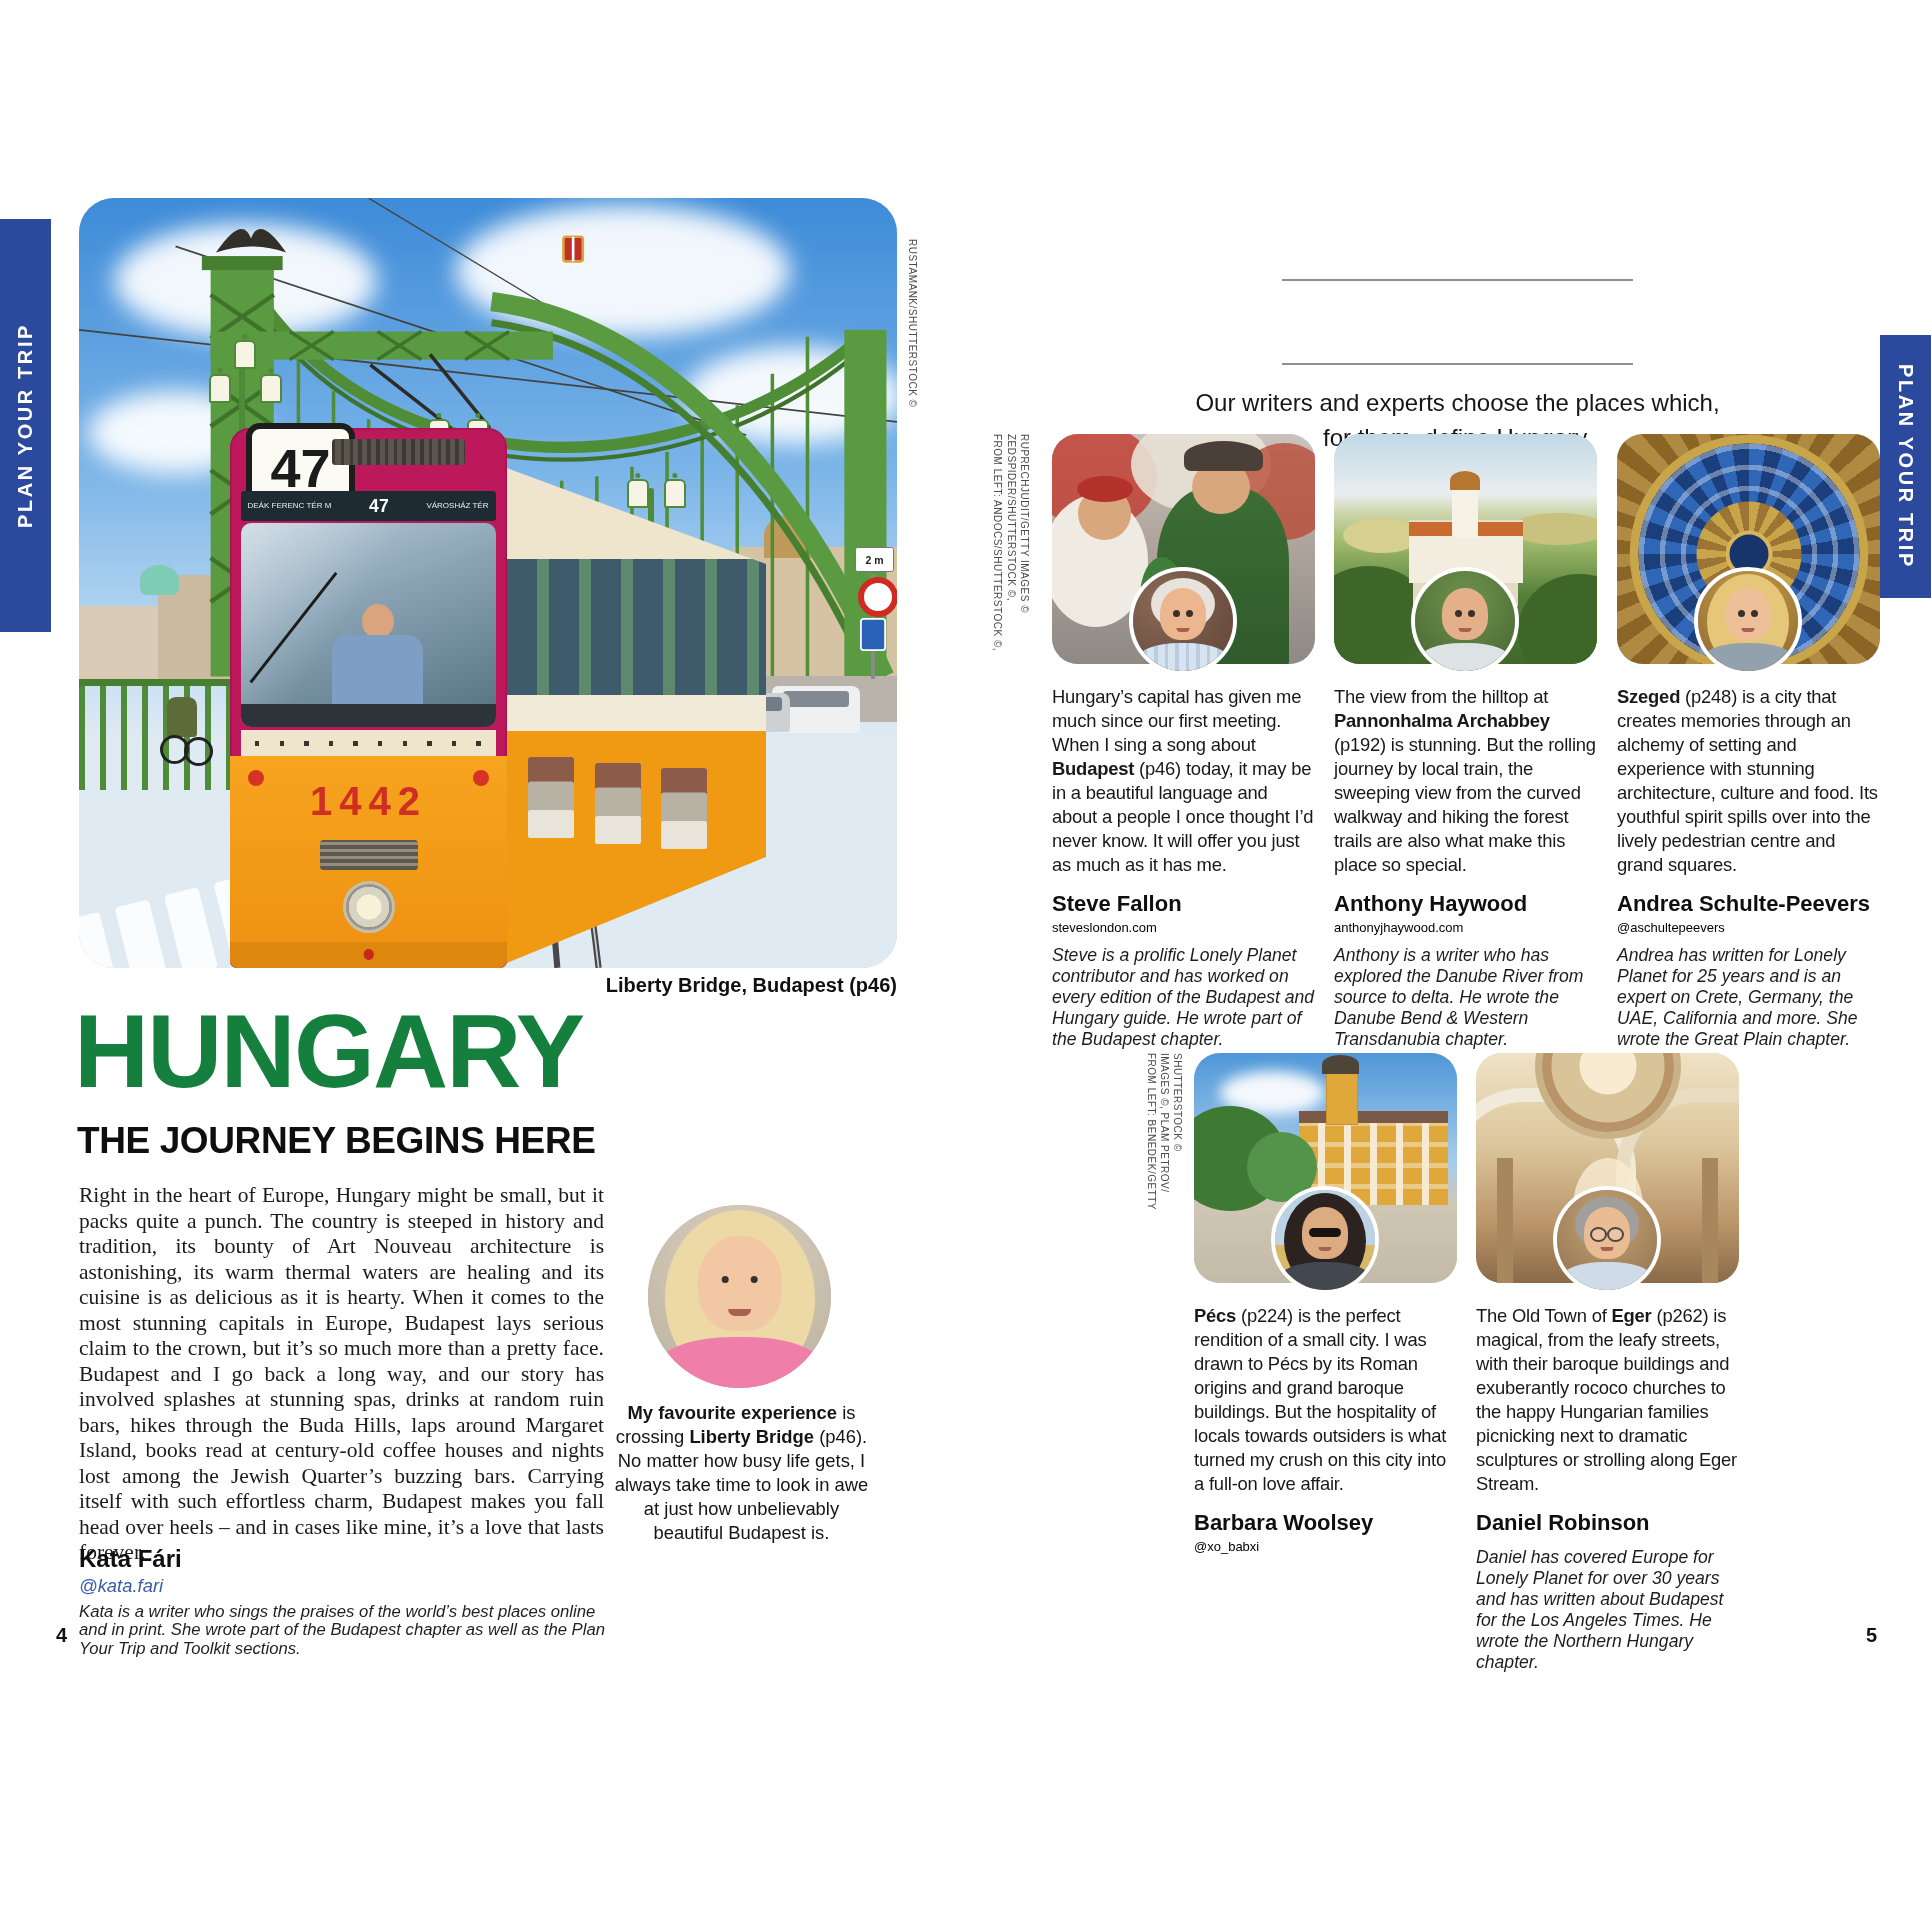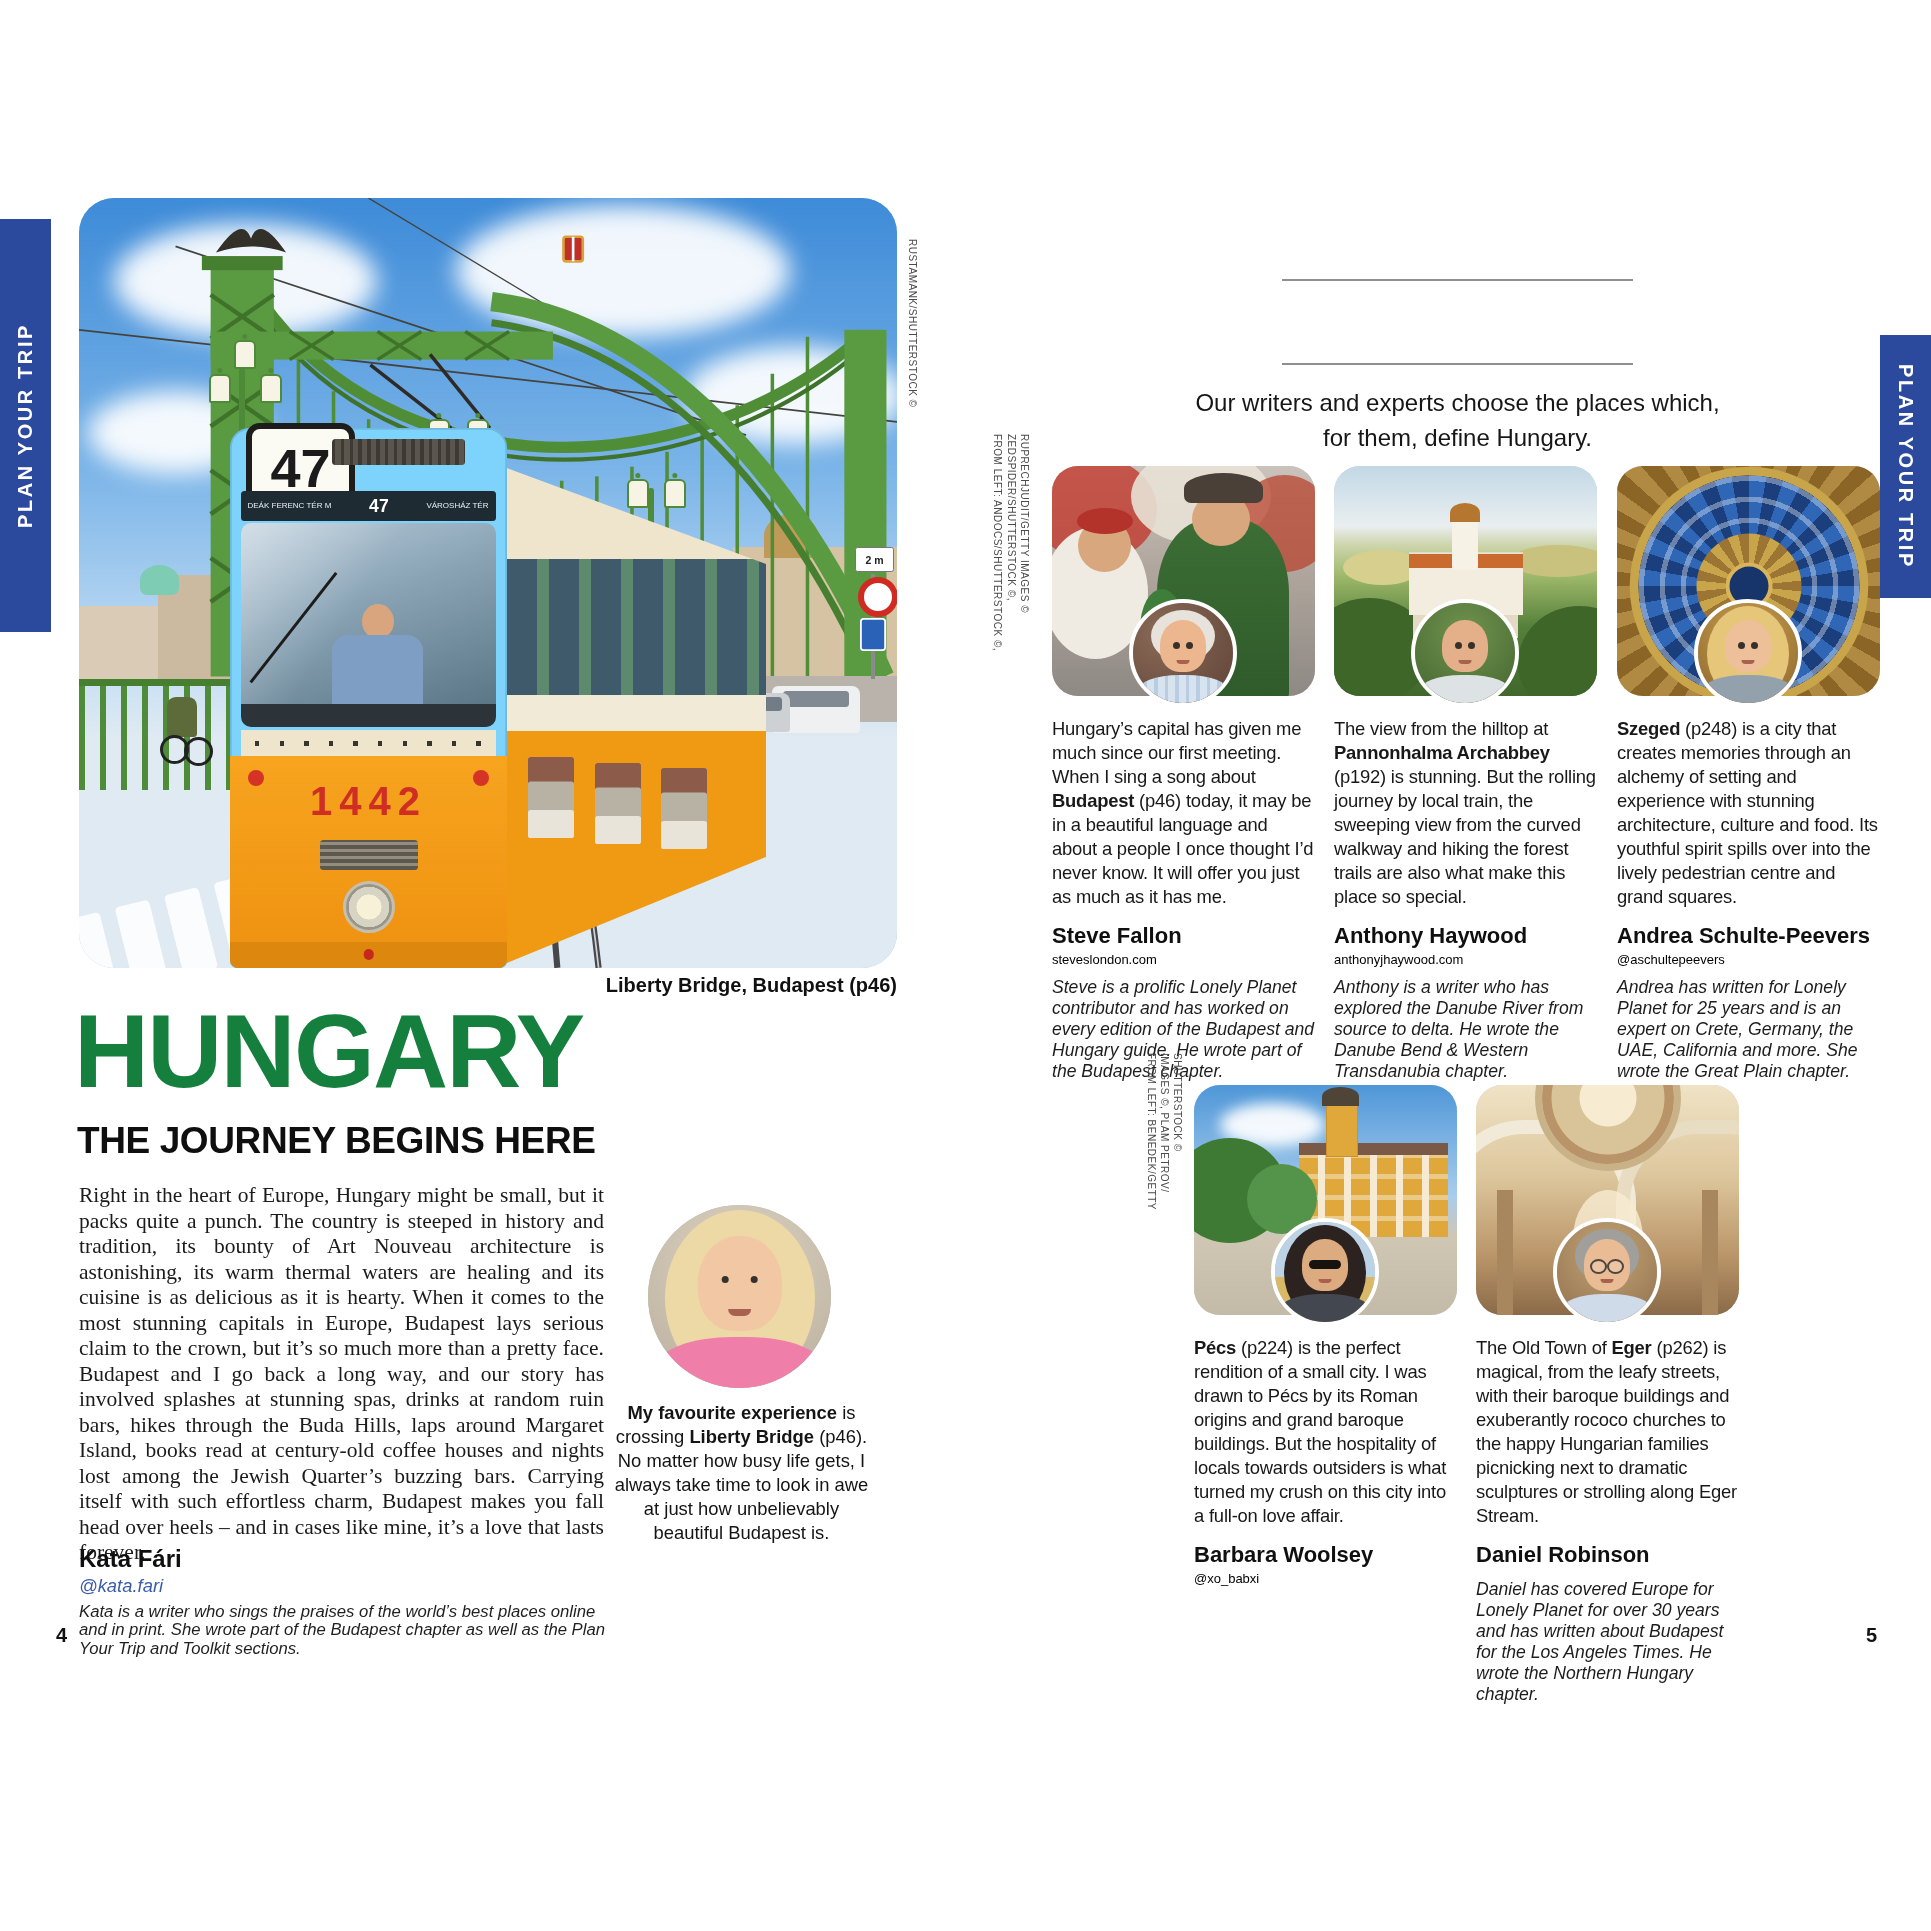--- a/index.html
+++ b/index.html
@@ -28,21 +28,21 @@
   .pagenum{position:absolute;font-size:20px;font-weight:700;color:#111;}
   .fav{position:absolute;text-align:center;font-size:18.4px;line-height:24px;color:#141414;}
   .fav b{font-weight:700;}
 
   
   .rule{position:absolute;height:1.8px;background:#8f8f8f;}
   .whohdr{position:absolute;margin:0;text-align:center;font-size:27px;font-weight:800;letter-spacing:8px;color:#0d0d0d;}
   .whosub{position:absolute;text-align:center;font-size:24px;line-height:1.45;color:#161616;}
 
   
-  .card{position:absolute;width:263px;margin-top:32px;}
+  .card{position:absolute;width:263px;}
   .wphoto{position:relative;width:263px;height:230px;border-radius:26px;overflow:hidden;background:#ccc;}
   .wpara{margin:21px 0 0;font-size:18.4px;line-height:24px;letter-spacing:-0.2px;color:#181818;}
   .wpara b{font-weight:700;}
   .wname{margin-top:14px;font-size:22px;font-weight:700;color:#0f0f0f;}
   .wlink{margin-top:2.6px;font-size:13px;color:#000000;}
   .wlink:empty{display:none;}
   .wbio{margin-top:10.5px;font-size:17.6px;font-style:italic;line-height:21px;color:#1d1d1d;}
 
   
   .portrait{position:absolute;border-radius:50%;border:4.4px solid #fff;overflow:hidden;background:#bbb;}
@@ -94,21 +94,21 @@
   .car{position:absolute;border-radius:6.1px 8px 3.5px 3.5px;}
   .car:before{content:"";position:absolute;left:12%;right:12%;top:10%;height:35%;background:rgba(40,55,70,.55);border-radius:3.5px;}
   .car:after{content:"";position:absolute;width:5.3px;height:5.3px;background:#d33;border-radius:50%;left:6%;bottom:18%;}
 
   
   .ph{position:absolute;inset:0;}
   .blob{position:absolute;border-radius:50%;}
 
   
   .tram{position:absolute;left:151px;top:230px;width:535px;height:540px;}
-  .tfront{position:absolute;left:0;top:0;width:277px;height:540px;border-radius:19.3px 19.3px 7px 7px;background:#7dd3fc;box-shadow:inset 0 0 0 1.8px rgba(0,0,0,.12);}
+  .tfront{position:absolute;left:0;top:0;width:277px;height:540px;border-radius:19.3px 19.3px 7px 7px;background:#be185d;box-shadow:inset 0 0 0 1.8px rgba(0,0,0,.12);}
   .tsign{position:absolute;left:16px;top:-5.3px;width:97px;height:79px;background:#fbfbf4;border:6.1px solid #1d1d1b;border-radius:14px;
          display:flex;align-items:center;justify-content:center;font-size:54px;font-weight:700;color:#1b1b1b;}
   .tdest{position:absolute;left:10.5px;top:63px;width:255px;height:30px;background:#1f2b33;border-radius:3.5px;display:flex;align-items:center;justify-content:space-between;padding:14px 7px;box-sizing:border-box;}
   .tdest .sm{font-size:8px;color:#e8f0f5;line-height:1.05;text-align:center;}
   .tdest .rt{font-size:17.6px;font-weight:700;color:#fff;}
   .twind{position:absolute;left:10.5px;top:95px;width:255px;height:204px;border-radius:10.5px;
          background:linear-gradient(160deg,#b9ccda 0%,#8aa4b6 40%,#54707f 100%);overflow:hidden;}
   .twind .streak{position:absolute;left:-20%;top:-10%;width:80%;height:140%;background:linear-gradient(115deg,rgba(255,255,255,.5),rgba(255,255,255,0) 60%);transform:rotate(8deg);}
   .driverhead{position:absolute;left:121px;top:81px;width:32px;height:35px;background:#d9a57e;border-radius:50%;}
   .driverbody{position:absolute;left:91px;top:112px;width:91px;height:74px;background:#7f9ec4;border-radius:16px 16px 0 0;}

